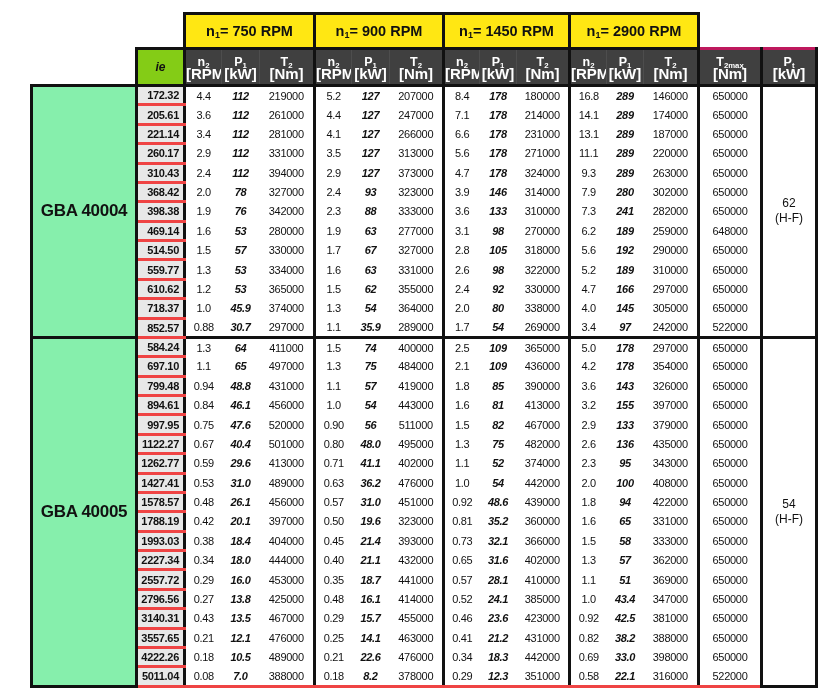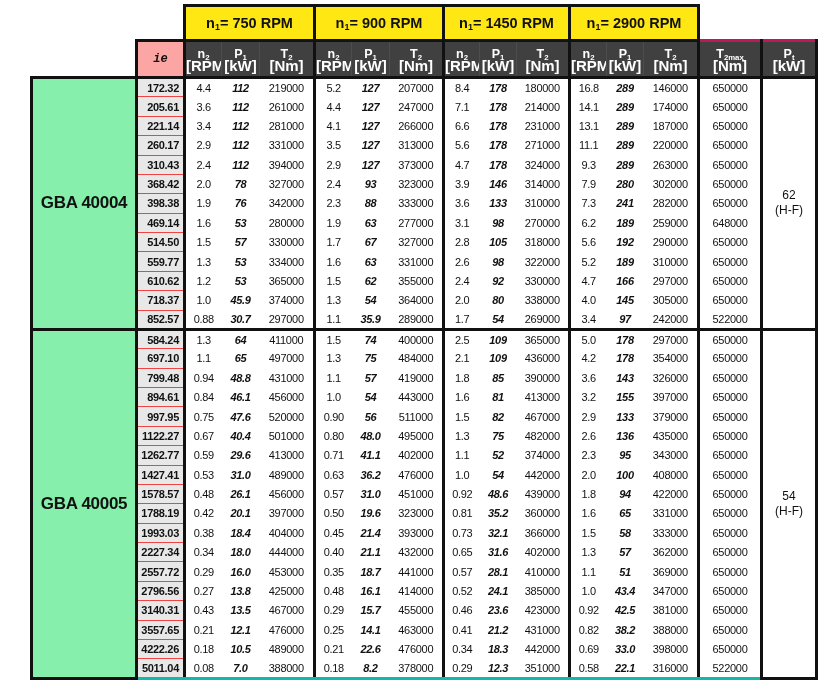--- a/index.html
+++ b/index.html
@@ -3,21 +3,21 @@
 <meta charset="utf-8">
 <style>
   html,body{margin:0;padding:0;}
   body{
     width:830px;height:692px;background:#ffffff;position:relative;
     font-family:"Liberation Sans", sans-serif;color:#111;
     -webkit-font-smoothing:antialiased;
   }
   table{
     border-collapse:collapse;table-layout:fixed;
-    position:absolute;left:30px;top:4px;width:785px;
+    position:absolute;left:30px;top:12px;width:785px;
   }
   td{
     padding:0;margin:0;text-align:center;vertical-align:middle;
     white-space:nowrap;overflow:hidden;font-size:11px;letter-spacing:-0.3px;
   }
   
   .blank{border:none;background:#fff;}
   .yellow{
     background:#FFE713;border:3px solid #111;height:32px;
     font-size:14.5px;font-weight:600;letter-spacing:0;
@@ -25,35 +25,35 @@
   .yellow b{font-weight:800;}
   
   .bhead{
     background:#404040;color:#fff;height:34px;
     border-top:3px solid #be185d;border-bottom:3px solid #111;
     border-left:1px solid #4d4d4d;letter-spacing:0;
   }
   .bhead .sym{font-size:12.5px;font-weight:700;line-height:13px;display:block;}
   .bhead .unit{font-size:15px;font-weight:600;line-height:10px;display:block;}
   .iehead{
-    background:#fca5a5;border:3px solid #111;
-    font-weight:700;font-size:12px;font-style:italic;letter-spacing:0;font-family:Liberation Mono, monospace;
+    background:#84cc16;border:3px solid #111;
+    font-weight:700;font-size:12px;font-style:italic;letter-spacing:0;
   }
   sub{font-size:0.62em;vertical-align:-0.25em;line-height:0;}
   
   tbody tr{height:19.38px;}
   tbody tr:first-child td{border-top:3px solid #111;}
-  tbody.last tr:last-child td{border-bottom:3px solid #14b8a6;}
+  tbody.last tr:last-child td{border-bottom:3px solid #ef4444;}
   .model{
     background:#86efac;border:3px solid #111;
     font-size:17px;font-weight:700;letter-spacing:-0.3px;
   }
   .iecell{
     background:#E8E8E8;border-left:3px solid #111;border-right:3px solid #111;
-    border-bottom:1px solid #ef4444;font-weight:700;text-align:right;padding-right:4px;
+    border-bottom:3px solid #ef4444;font-weight:700;text-align:right;padding-right:4px;
   }
   .p1{font-weight:700;font-style:italic;}
   .bL{border-left:3px solid #111;}
   .bR{border-right:3px solid #111;}
   .t2maxcell{border-left:3px solid #111;border-right:3px solid #111;}
   .ptcell{border:3px solid #111;font-size:12px;letter-spacing:0;}
   .ptcell div{line-height:15px;}
 </style>
 </head>
 <body>

